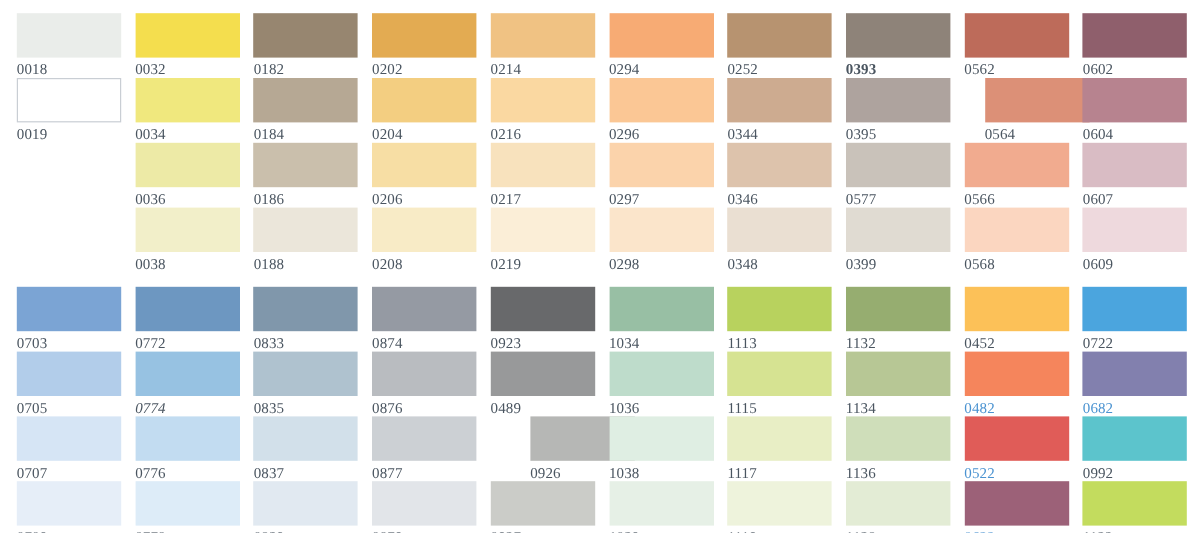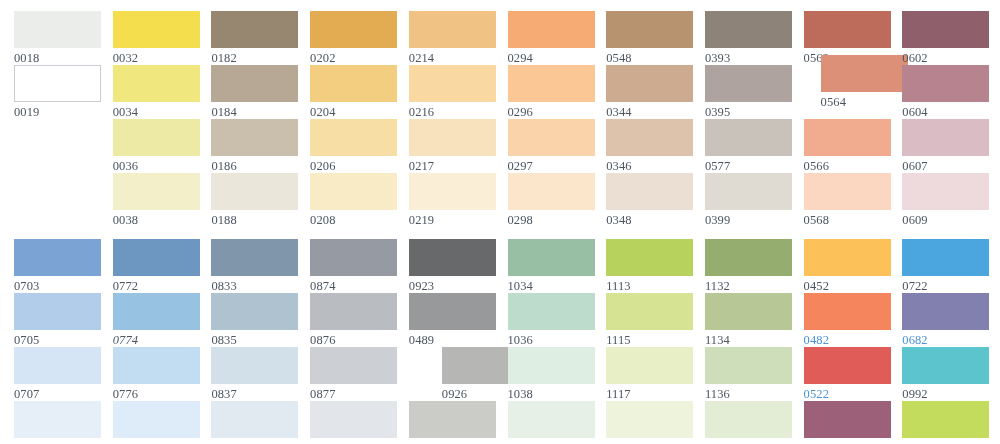--- a/index.html
+++ b/index.html
@@ -136,55 +136,55 @@
     <div class="swatch-cell" style="left: 507.5px; top: 119px;">
       <div class="swatch-chip" title="0297" style="background: rgb(251, 211, 171);"></div>
       <div class="swatch-label">0297</div>
     </div>
     <div class="swatch-cell" style="left: 507.5px; top: 173px;">
       <div class="swatch-chip" title="0298" style="background: rgb(251, 229, 203);"></div>
       <div class="swatch-label">0298</div>
     </div>
     <div class="swatch-cell" style="left: 606.2px; top: 11px;">
       <div class="swatch-chip" title="0342" style="background: rgb(183, 147, 112);"></div>
-      <div class="swatch-label">0548</div>
+      <div class="swatch-label">0252</div>
     </div>
     <div class="swatch-cell" style="left: 606.2px; top: 65px;">
       <div class="swatch-chip" title="0344" style="background: rgb(205, 171, 144);"></div>
       <div class="swatch-label">0344</div>
     </div>
     <div class="swatch-cell" style="left: 606.2px; top: 119px;">
       <div class="swatch-chip" title="0346" style="background: rgb(221, 195, 172);"></div>
       <div class="swatch-label">0346</div>
     </div>
     <div class="swatch-cell" style="left: 606.2px; top: 173px;">
       <div class="swatch-chip" title="0348" style="background: rgb(234, 223, 210);"></div>
       <div class="swatch-label">0348</div>
     </div>
-    <div class="swatch-cell" style="left: 704.9px; top: 11px;">
+    <div class="swatch-cell" style="left: 704.9px; top: 11px; font-weight: bold;">
       <div class="swatch-chip" title="0393" style="background: rgb(142, 131, 121);"></div>
       <div class="swatch-label">0393</div>
     </div>
     <div class="swatch-cell" style="left: 704.9px; top: 65px;">
       <div class="swatch-chip" title="0395" style="background: rgb(174, 163, 158);"></div>
       <div class="swatch-label">0395</div>
     </div>
     <div class="swatch-cell" style="left: 704.9px; top: 119px;">
       <div class="swatch-chip" title="0397" style="background: rgb(201, 194, 186);"></div>
       <div class="swatch-label">0577</div>
     </div>
     <div class="swatch-cell" style="left: 704.9px; top: 173px;">
       <div class="swatch-chip" title="0399" style="background: rgb(224, 219, 210);"></div>
       <div class="swatch-label">0399</div>
     </div>
     <div class="swatch-cell" style="left: 803.6px; top: 11px;">
       <div class="swatch-chip" title="0562" style="background: rgb(189, 107, 90);"></div>
       <div class="swatch-label">0562</div>
     </div>
-    <div class="swatch-cell" style="left: 803.6px; top: 55px; padding-left: 17px;">
+    <div class="swatch-cell" style="left: 803.6px; top: 65px; padding-left: 17px;">
       <div class="swatch-chip" title="0564" style="background: rgb(220, 144, 119);"></div>
       <div class="swatch-label">0564</div>
     </div>
     <div class="swatch-cell" style="left: 803.6px; top: 119px;">
       <div class="swatch-chip" title="0566" style="background: rgb(241, 171, 143);"></div>
       <div class="swatch-label">0566</div>
     </div>
     <div class="swatch-cell" style="left: 803.6px; top: 173px;">
       <div class="swatch-chip" title="0568" style="background: rgb(251, 214, 192);"></div>
       <div class="swatch-label">0568</div>

